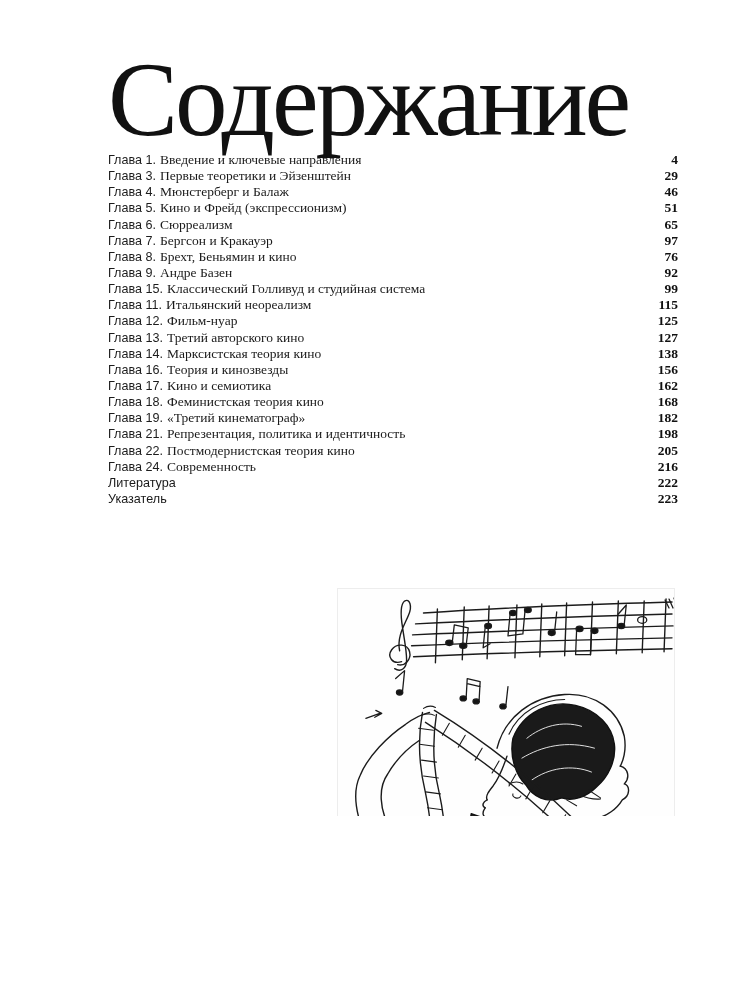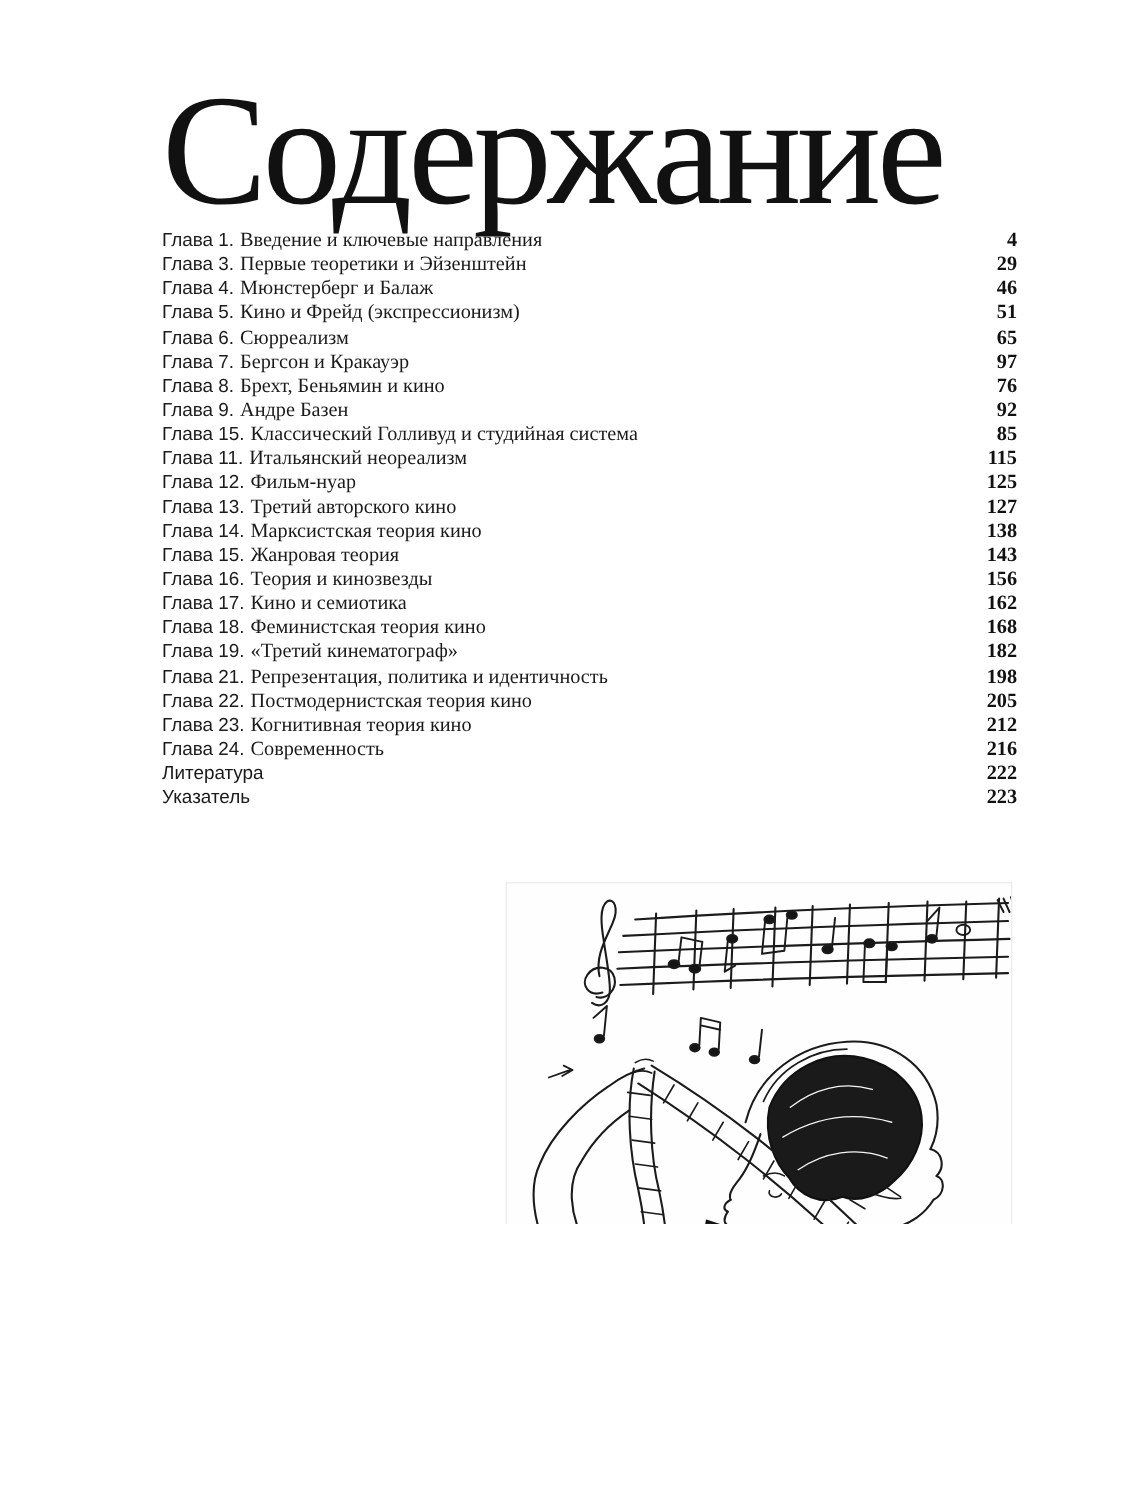--- a/index.html
+++ b/index.html
@@ -80,21 +80,21 @@
     <span class="toc-page">76</span>
   </div>
 
   <div class="toc-row">
     <span class="toc-entry"><span class="prefix">Глава 9.</span><span class="rest">Андре Базен</span></span>
     <span class="toc-page">92</span>
   </div>
 
   <div class="toc-row">
     <span class="toc-entry"><span class="prefix">Глава 15.</span><span class="rest">Классический Голливуд и студийная система</span></span>
-    <span class="toc-page">85</span>
+    <span class="toc-page">99</span>
   </div>
 
   <div class="toc-row">
     <span class="toc-entry"><span class="prefix">Глава 11.</span><span class="rest">Итальянский неореализм</span></span>
     <span class="toc-page">115</span>
   </div>
 
   <div class="toc-row">
     <span class="toc-entry"><span class="prefix">Глава 12.</span><span class="rest">Фильм-нуар</span></span>
     <span class="toc-page">125</span>
@@ -103,24 +103,20 @@
   <div class="toc-row">
     <span class="toc-entry"><span class="prefix">Глава 13.</span><span class="rest">Третий авторского кино</span></span>
     <span class="toc-page">127</span>
   </div>
 
   <div class="toc-row">
     <span class="toc-entry"><span class="prefix">Глава 14.</span><span class="rest">Марксистская теория кино</span></span>
     <span class="toc-page">138</span>
   </div>
 
-  <div class="toc-row">
-    <span class="toc-entry"><span class="prefix">Глава 15.</span><span class="rest">Жанровая теория</span></span>
-    <span class="toc-page">143</span>
-  </div>
 
   <div class="toc-row">
     <span class="toc-entry"><span class="prefix">Глава 16.</span><span class="rest">Теория и кинозвезды</span></span>
     <span class="toc-page">156</span>
   </div>
 
   <div class="toc-row">
     <span class="toc-entry"><span class="prefix">Глава 17.</span><span class="rest">Кино и семиотика</span></span>
     <span class="toc-page">162</span>
   </div>
@@ -139,24 +135,20 @@
   <div class="toc-row">
     <span class="toc-entry"><span class="prefix">Глава 21.</span><span class="rest">Репрезентация, политика и идентичность</span></span>
     <span class="toc-page">198</span>
   </div>
 
   <div class="toc-row">
     <span class="toc-entry"><span class="prefix">Глава 22.</span><span class="rest">Постмодернистская теория кино</span></span>
     <span class="toc-page">205</span>
   </div>
 
-  <div class="toc-row">
-    <span class="toc-entry"><span class="prefix">Глава 23.</span><span class="rest">Когнитивная теория кино</span></span>
-    <span class="toc-page">212</span>
-  </div>
 
   <div class="toc-row">
     <span class="toc-entry"><span class="prefix">Глава 24.</span><span class="rest">Современность</span></span>
     <span class="toc-page">216</span>
   </div>
 
   <div class="toc-row sans">
     <span class="toc-entry"><span class="rest">Литература</span></span>
     <span class="toc-page">222</span>
   </div>

